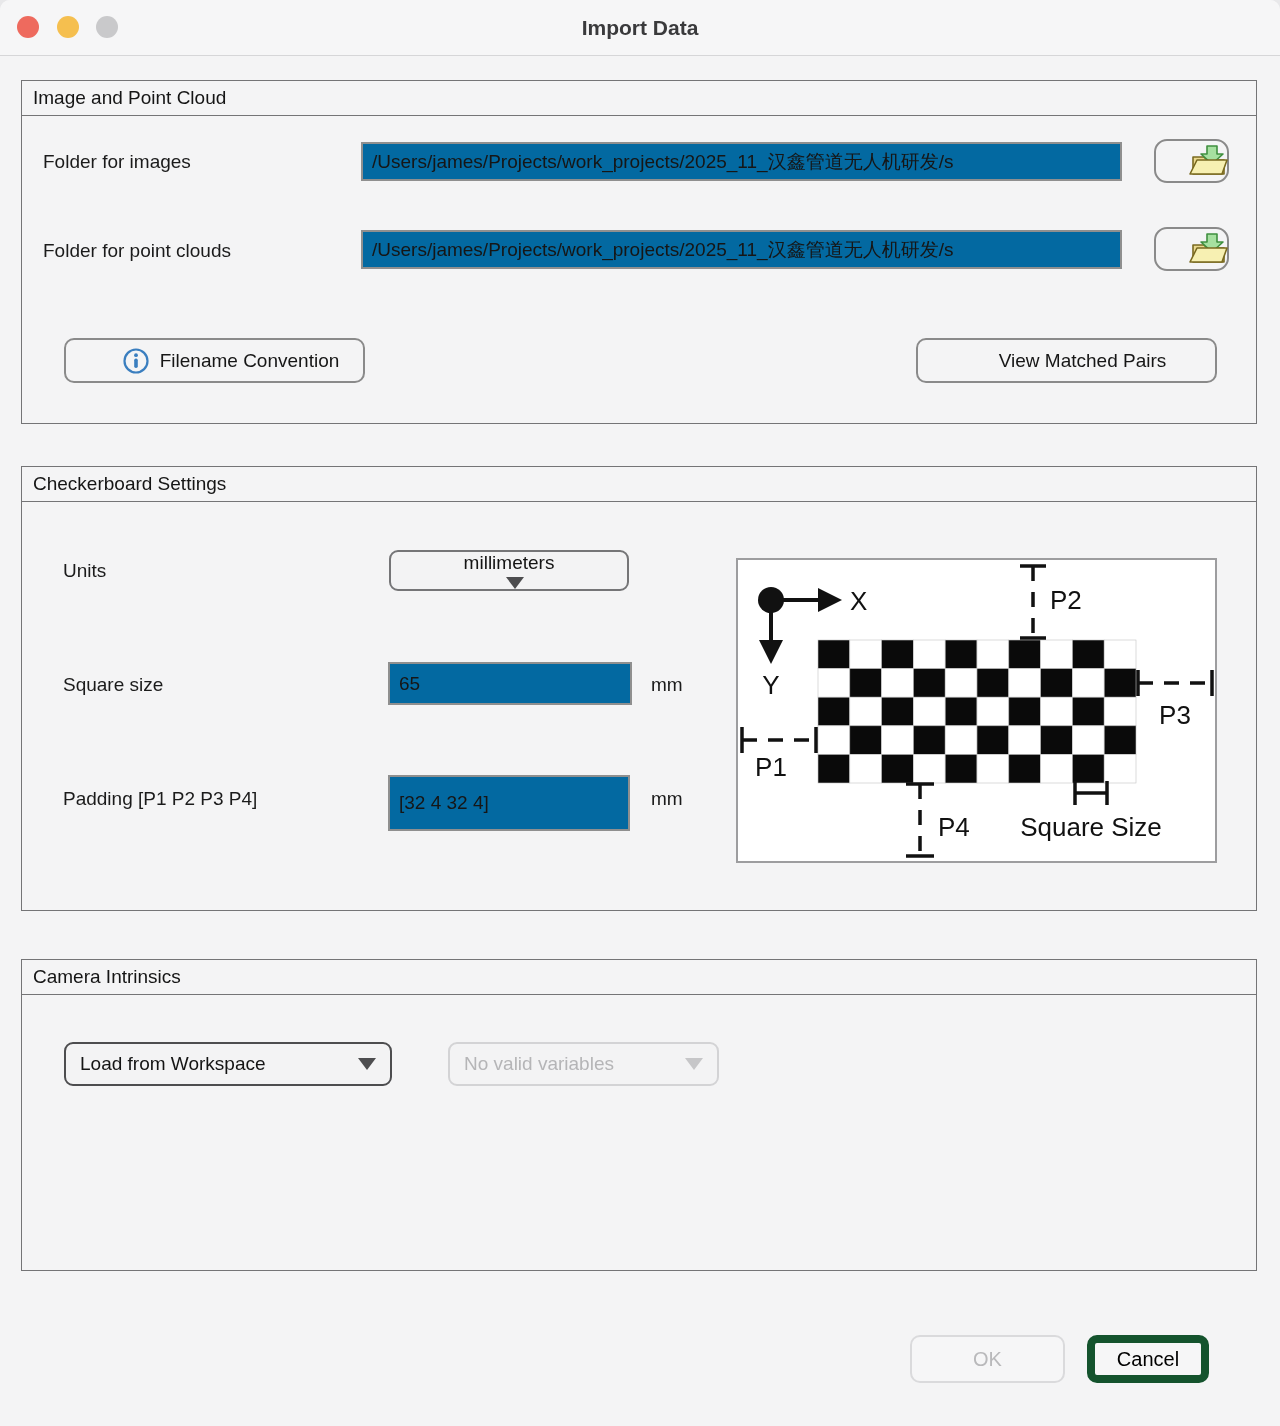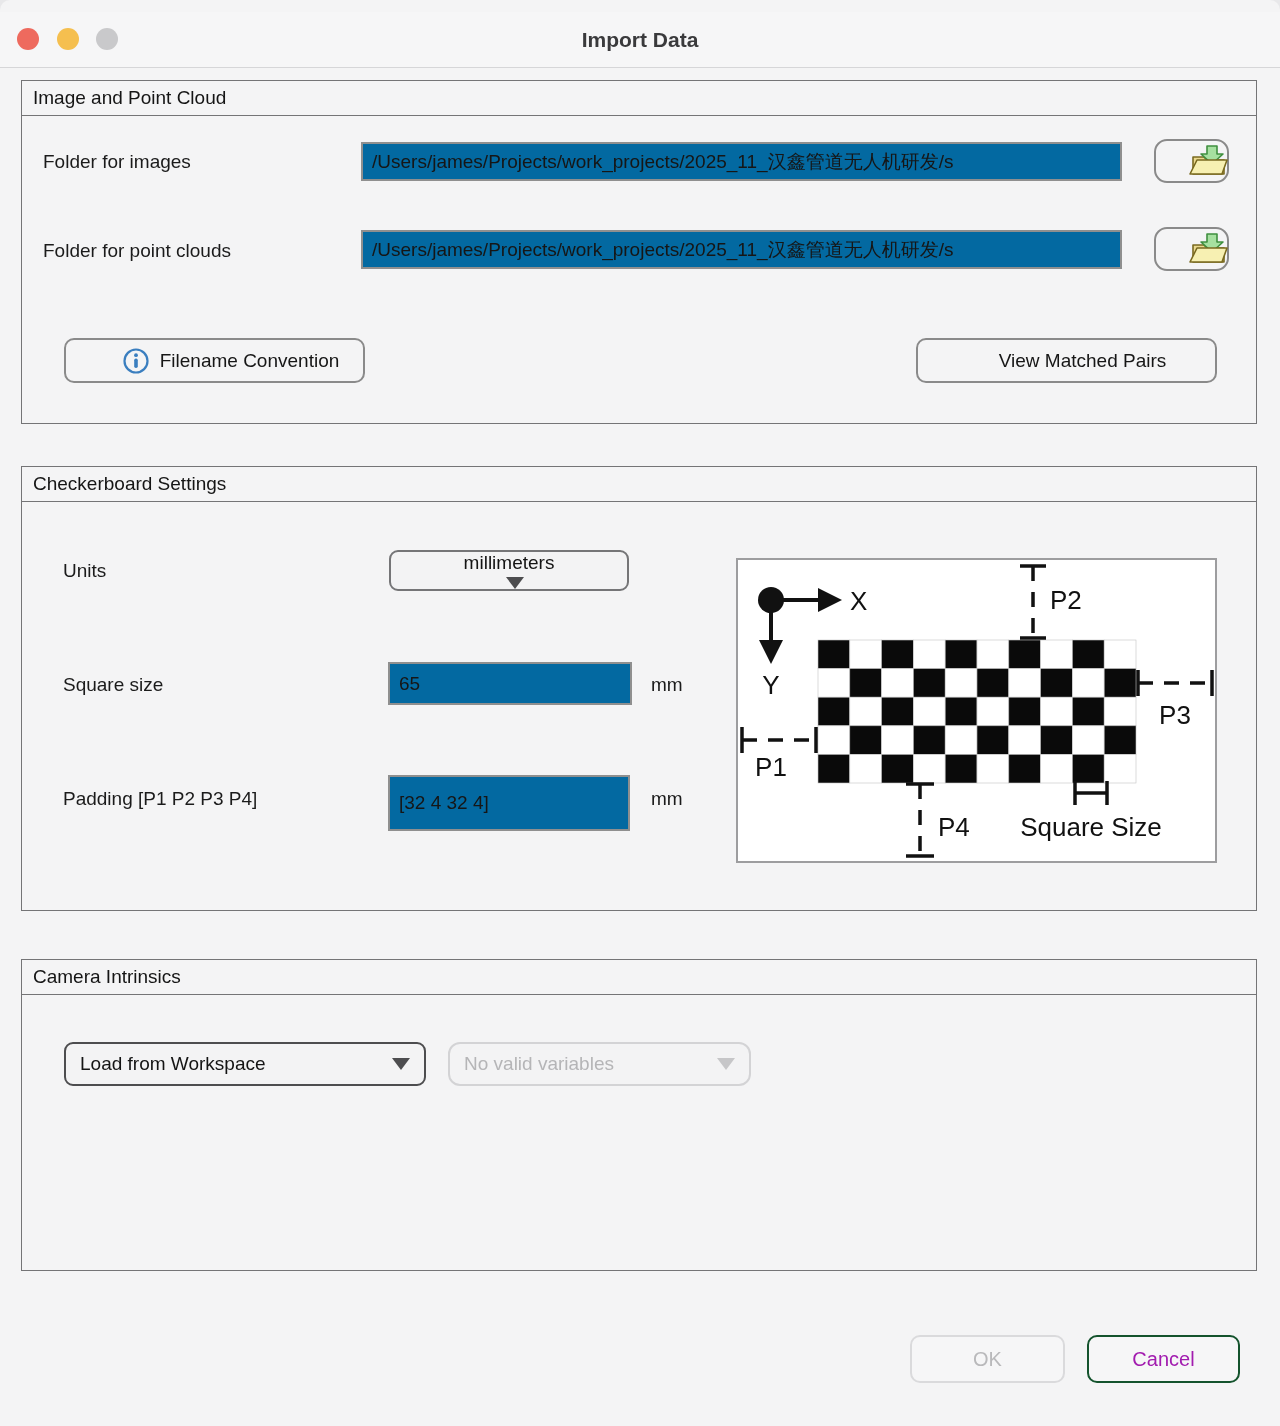--- a/index.html
+++ b/index.html
@@ -2,21 +2,21 @@
 <html><head>
 <meta charset="utf-8">
 <style>
   html,body{margin:0;padding:0;background:#e8e8ea;}
   .window{
     position:relative;width:1280px;height:1426px;margin:0 auto;
     background:#f4f4f5;border-radius:10px 10px 0 0;overflow:hidden;
     font-family:"Liberation Sans",sans-serif;
   }
   
-  .titlebar{position:absolute;top:12px;left:0;right:0;height:55px;background:#f6f6f7;border-bottom:1px solid #d6d6d8;}
+  .titlebar{position:absolute;top:0;left:0;right:0;height:55px;background:#f6f6f7;border-bottom:1px solid #d6d6d8;}
   .titlebar-title{position:absolute;left:0;right:0;top:0;height:55px;line-height:55px;text-align:center;
     font-weight:bold;font-size:21px;color:#3a3a3c;}
   .light{position:absolute;top:16px;width:22px;height:22px;border-radius:50%;}
   .light.red{left:17px;} .light.yellow{left:57px;} .light.gray{left:96px;}
   
   .group{position:absolute;left:21px;width:1236px;border:1px solid #747476;background:#f4f4f5;box-sizing:border-box;}
   .group-header{height:34px;border-bottom:1px solid #747476;display:flex;align-items:center;
     padding-left:11px;font-size:19px;color:#151515;}
   .g1{top:80px;height:344px;}
   .g2{top:466px;height:445px;}
@@ -38,21 +38,21 @@
   .dropdown.dark{border-color:#4d4d4f;}
   .dropdown.disabled{border-color:#d3d3d5;color:#b5b5b7;}
   .dropdown.disabled .dd-arrow{border-top-color:#c6c6c8;}
   
   .diagram{position:absolute;left:714px;top:91px;width:481px;height:305px;background:#ffffff;
     border:2px solid #9d9d9f;box-sizing:border-box;}
   
   .footer-btn{position:absolute;box-sizing:border-box;display:flex;align-items:center;justify-content:center;
     border-radius:10px;font-size:20px;background:#f6f6f7;font-family:"Liberation Sans",sans-serif;}
   .footer-btn.ok{left:910px;top:1335px;width:155px;height:48px;border:2px solid #dadadc;color:#b9b9bb;}
-  .footer-btn.cancel{left:1087px;top:1335px;width:153px;height:48px;border:2px solid #14532d;color:#a21caf;}
+  .footer-btn.cancel{left:1087px;top:1335px;width:122px;height:48px;border:8px solid #14532d;color:#000000;}
 </style>
 </head>
 <body>
 
 <div class="window">
 
   <div class="titlebar">
     <div class="titlebar-title">Import Data</div>
     <span class="light red" style="background: rgb(238, 106, 94);"></span>
     <span class="light yellow" style="background: rgb(245, 191, 79);"></span>
@@ -219,26 +219,26 @@
           <line x1="369" y1="221" x2="369" y2="245"></line>
         </g>
         <text x="353" y="276" font-size="26" fill="#111" text-anchor="middle">Square Size</text>
       </svg>
     </div>
   </div>
 
   <div class="group g3">
     <div class="group-header">Camera Intrinsics</div>
 
-    <div class="dropdown dark" style="left:42px;top:82px;width:362px;height:44px;">
+    <div class="dropdown dark" style="left:42px;top:82px;width:328px;height:44px;">
       <span>Load from Workspace</span>
       <span class="dd-arrow"></span>
     </div>
 
-    <div class="dropdown disabled" style="left:426px;top:82px;width:303px;height:44px;border-radius:12px;">
+    <div class="dropdown disabled" style="left:426px;top:82px;width:271px;height:44px;">
       <span>No valid variables</span>
       <span class="dd-arrow"></span>
     </div>
   </div>
 
   <div class="footer-btn ok">OK</div>
   <div class="footer-btn cancel">Cancel</div>
 </div>
 
 </body></html>

